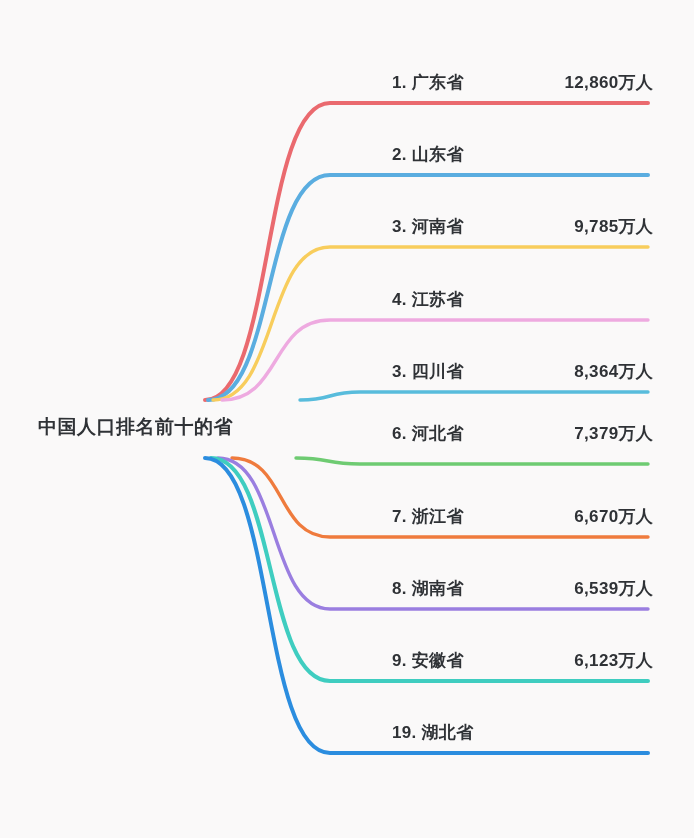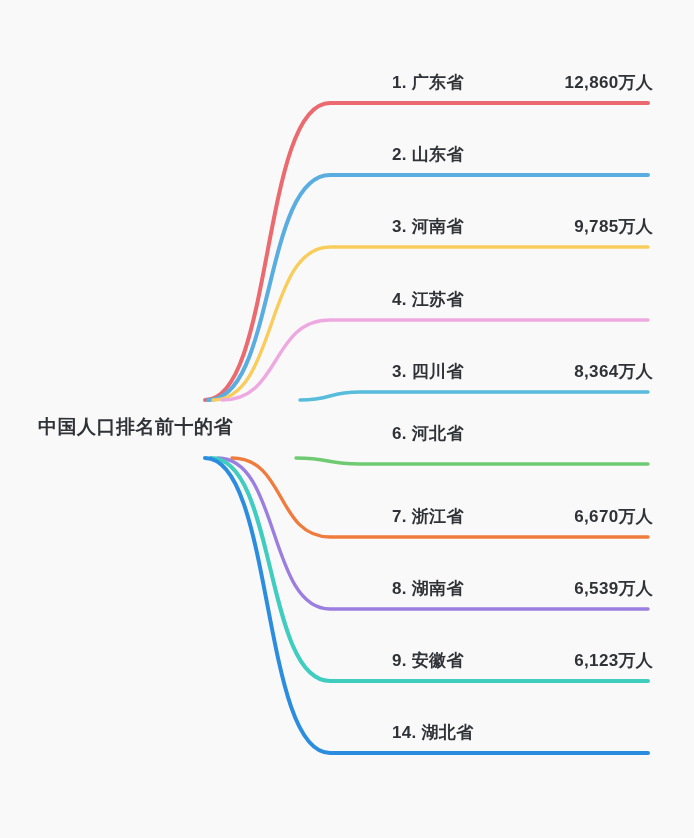--- a/index.html
+++ b/index.html
@@ -99,31 +99,32 @@
       </div>
       <div class="branch-row" style="top: 288px;">
         <div class="branch-label">4. 江苏省</div>
       </div>
       <div class="branch-row" style="top: 360px;">
         <div class="branch-label">3. 四川省</div>
         <div class="branch-value">8,364万人</div>
       </div>
       <div class="branch-row" style="top: 422px;">
         <div class="branch-label">6. 河北省</div>
+        <div class="branch-value">7,379万人</div>
       </div>
       <div class="branch-row" style="top: 505px;">
         <div class="branch-label">7. 浙江省</div>
         <div class="branch-value">6,670万人</div>
       </div>
       <div class="branch-row" style="top: 577px;">
         <div class="branch-label">8. 湖南省</div>
         <div class="branch-value">6,539万人</div>
       </div>
       <div class="branch-row" style="top: 649px;">
         <div class="branch-label">9. 安徽省</div>
         <div class="branch-value">6,123万人</div>
       </div>
       <div class="branch-row" style="top: 721px;">
-        <div class="branch-label">14. 湖北省</div>
+        <div class="branch-label">19. 湖北省</div>
       </div>
     </div>
 
 </div>
 
 </body></html>

